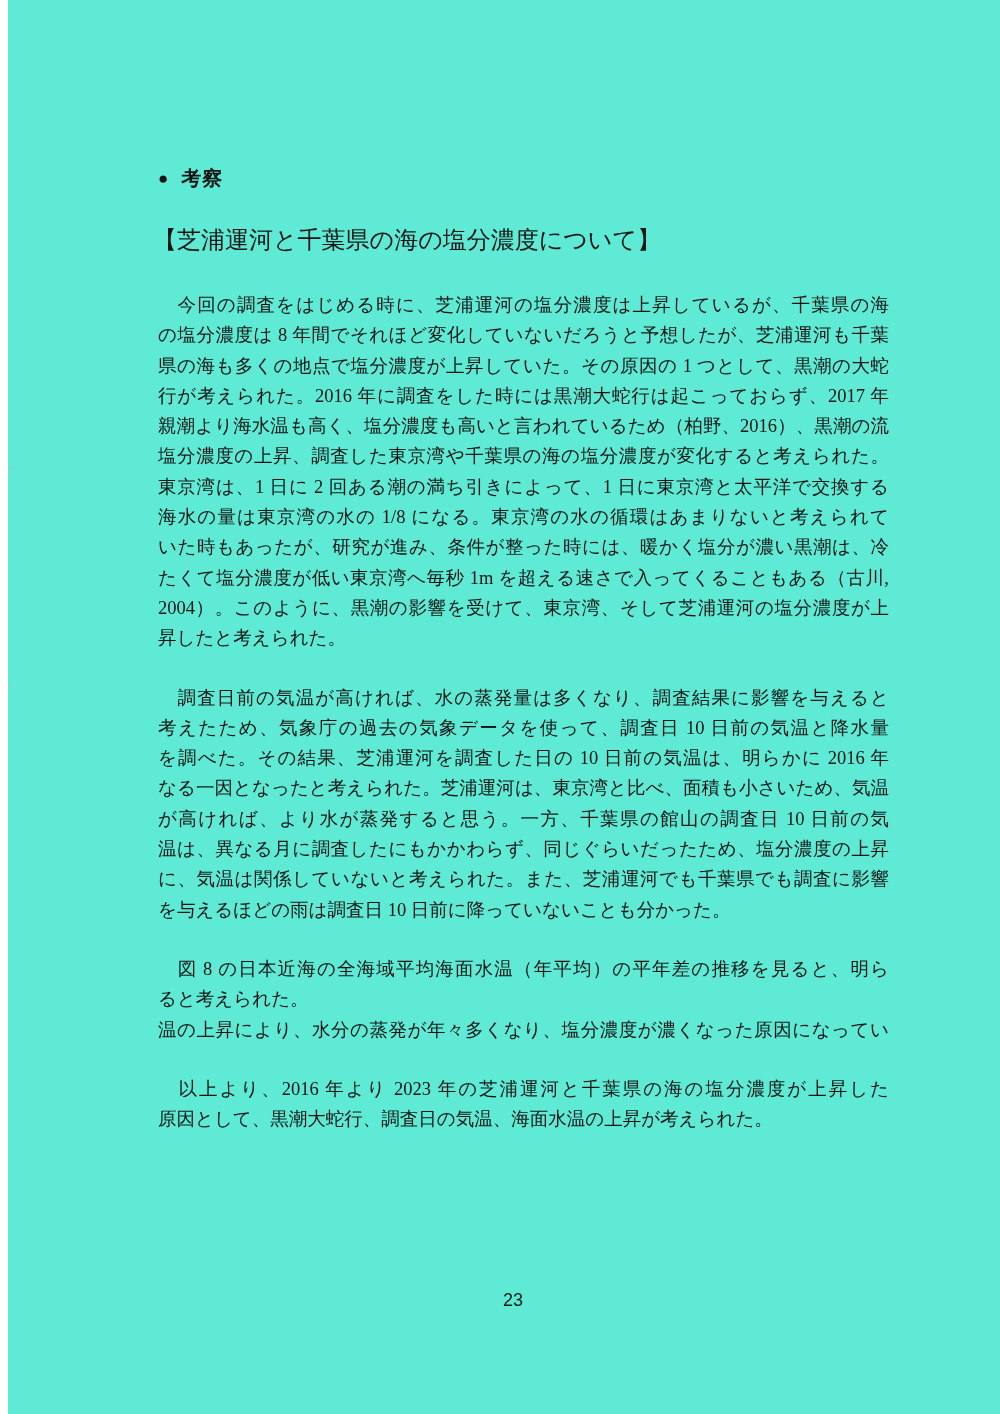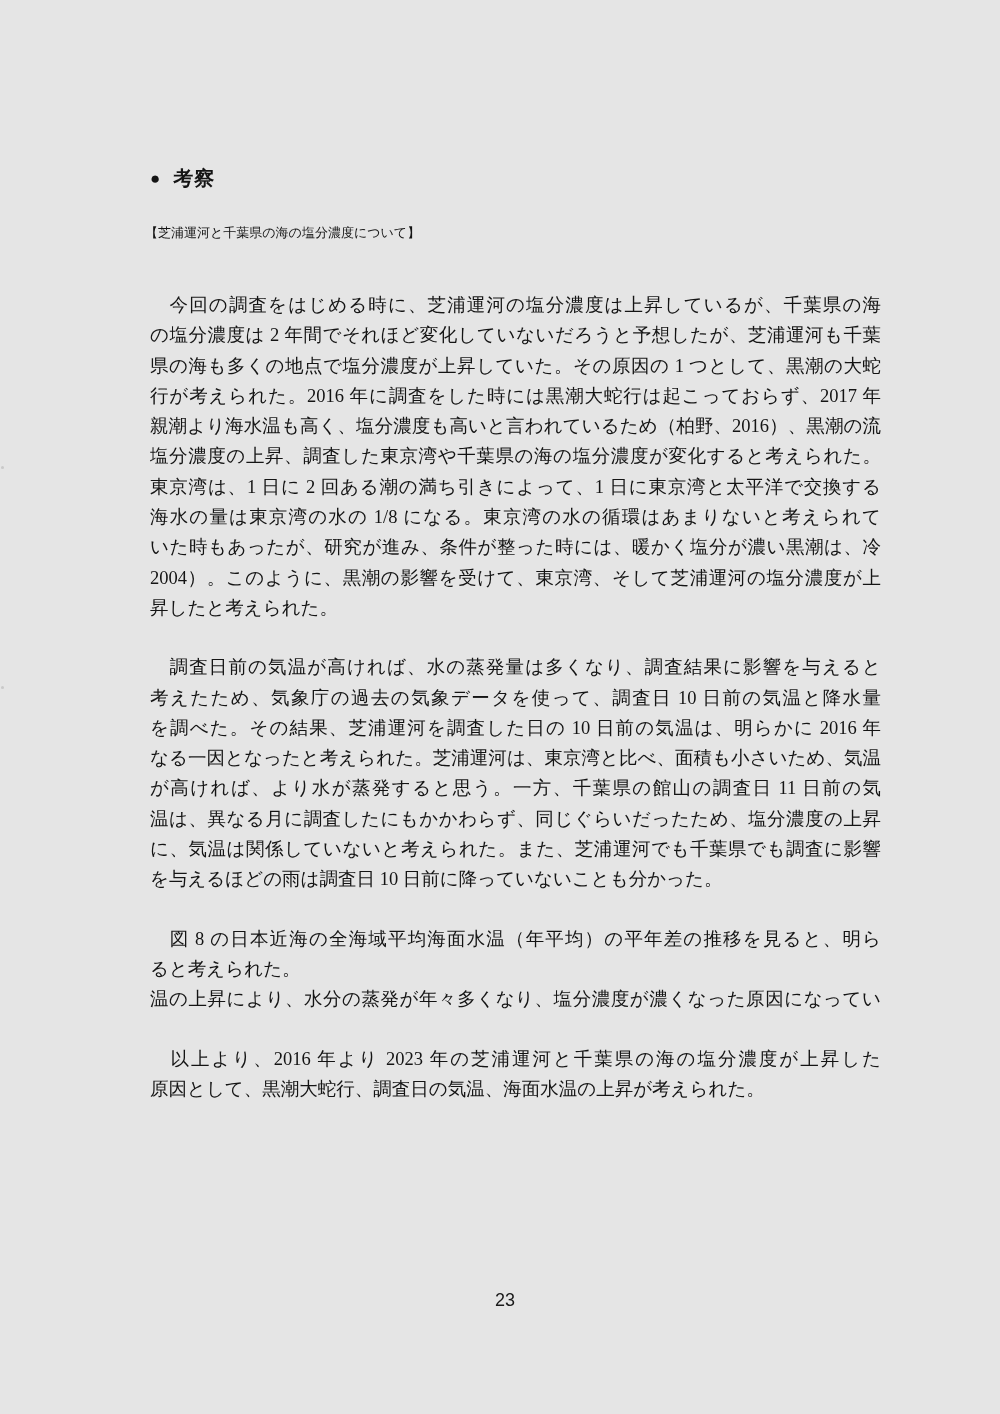--- a/index.html
+++ b/index.html
@@ -11,41 +11,42 @@
     width: 1000px;
     height: 1414px;
     position: relative;
     font-family: "Liberation Sans", sans-serif;
     color: #141414;
     overflow: hidden;
   }
   .page {
     position: absolute;
     inset: 0;
-    background: #e5e5e5;
+    background: #5eead4;
+    margin-left: 8px;
   }
   .heading {
     position: absolute;
     left: 150px;
     top: 165px;
     font-size: 20px;
     font-weight: bold;
     letter-spacing: 1px;
     white-space: nowrap;
   }
   .heading .bullet {
     font-size: 17px;
     margin-right: 12px;
     vertical-align: 1px;
   }
   .subheading {
     position: absolute;
     left: 145px;
     top: 224px;
-    font-size: 13px;
+    font-size: 24px;
     font-weight: 500;
     white-space: nowrap;
   }
   .doc-body {
     position: absolute;
     left: 150px;
     top: 290px;
     width: 731px;
     font-size: 18.5px;
     line-height: 30.3px;
@@ -88,37 +89,38 @@
 
   <div class="heading">
     <span class="bullet">●</span><span>考察</span>
   </div>
 
   <div class="subheading">【芝浦運河と千葉県の海の塩分濃度について】</div>
 
   <div class="doc-body">
       <div class="paragraph">
         <div class="line">　今回の調査をはじめる時に、芝浦運河の塩分濃度は上昇しているが、千葉県の海</div>
-        <div class="line">の塩分濃度は 2 年間でそれほど変化していないだろうと予想したが、芝浦運河も千葉</div>
+        <div class="line">の塩分濃度は 8 年間でそれほど変化していないだろうと予想したが、芝浦運河も千葉</div>
         <div class="line">県の海も多くの地点で塩分濃度が上昇していた。その原因の 1 つとして、黒潮の大蛇</div>
         <div class="line">行が考えられた。2016 年に調査をした時には黒潮大蛇行は起こっておらず、2017 年</div>
         <div class="line">親潮より海水温も高く、塩分濃度も高いと言われているため（柏野、2016）、黒潮の流</div>
         <div class="line">塩分濃度の上昇、調査した東京湾や千葉県の海の塩分濃度が変化すると考えられた。</div>
         <div class="line">東京湾は、1 日に 2 回ある潮の満ち引きによって、1 日に東京湾と太平洋で交換する</div>
         <div class="line">海水の量は東京湾の水の 1/8 になる。東京湾の水の循環はあまりないと考えられて</div>
         <div class="line">いた時もあったが、研究が進み、条件が整った時には、暖かく塩分が濃い黒潮は、冷</div>
+        <div class="line">たくて塩分濃度が低い東京湾へ毎秒 1m を超える速さで入ってくることもある（古川,</div>
         <div class="line">2004）。このように、黒潮の影響を受けて、東京湾、そして芝浦運河の塩分濃度が上</div>
         <div class="line last">昇したと考えられた。</div>
       </div>
       <div class="paragraph">
         <div class="line">　調査日前の気温が高ければ、水の蒸発量は多くなり、調査結果に影響を与えると</div>
         <div class="line">考えたため、気象庁の過去の気象データを使って、調査日 10 日前の気温と降水量</div>
         <div class="line">を調べた。その結果、芝浦運河を調査した日の 10 日前の気温は、明らかに 2016 年</div>
         <div class="line">なる一因となったと考えられた。芝浦運河は、東京湾と比べ、面積も小さいため、気温</div>
-        <div class="line">が高ければ、より水が蒸発すると思う。一方、千葉県の館山の調査日 11 日前の気</div>
+        <div class="line">が高ければ、より水が蒸発すると思う。一方、千葉県の館山の調査日 10 日前の気</div>
         <div class="line">温は、異なる月に調査したにもかかわらず、同じぐらいだったため、塩分濃度の上昇</div>
         <div class="line">に、気温は関係していないと考えられた。また、芝浦運河でも千葉県でも調査に影響</div>
         <div class="line last">を与えるほどの雨は調査日 10 日前に降っていないことも分かった。</div>
       </div>
       <div class="paragraph">
         <div class="line">　図 8 の日本近海の全海域平均海面水温（年平均）の平年差の推移を見ると、明ら</div>
         <div class="line last">ると考えられた。</div>
         <div class="line">温の上昇により、水分の蒸発が年々多くなり、塩分濃度が濃くなった原因になってい</div>
       </div>
       <div class="paragraph">

